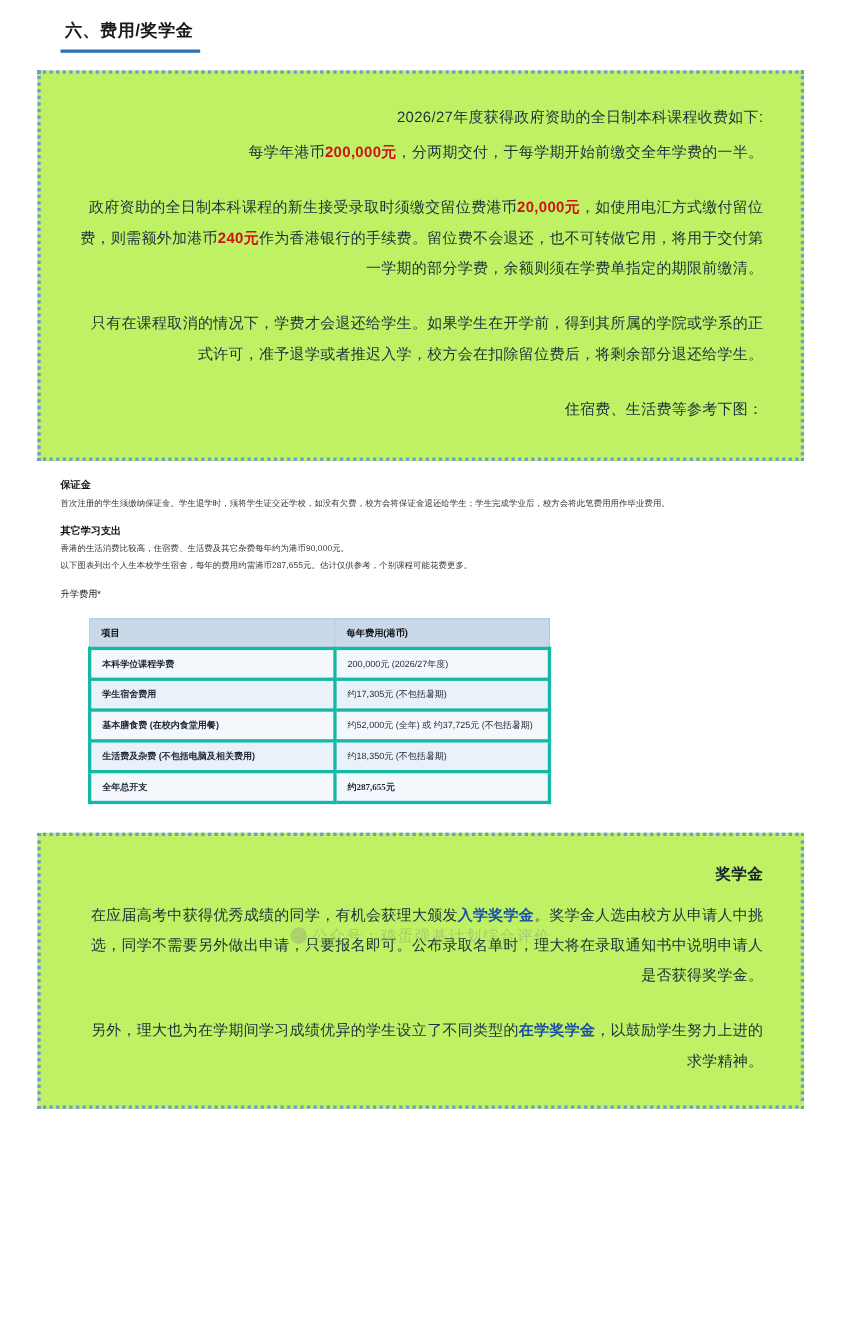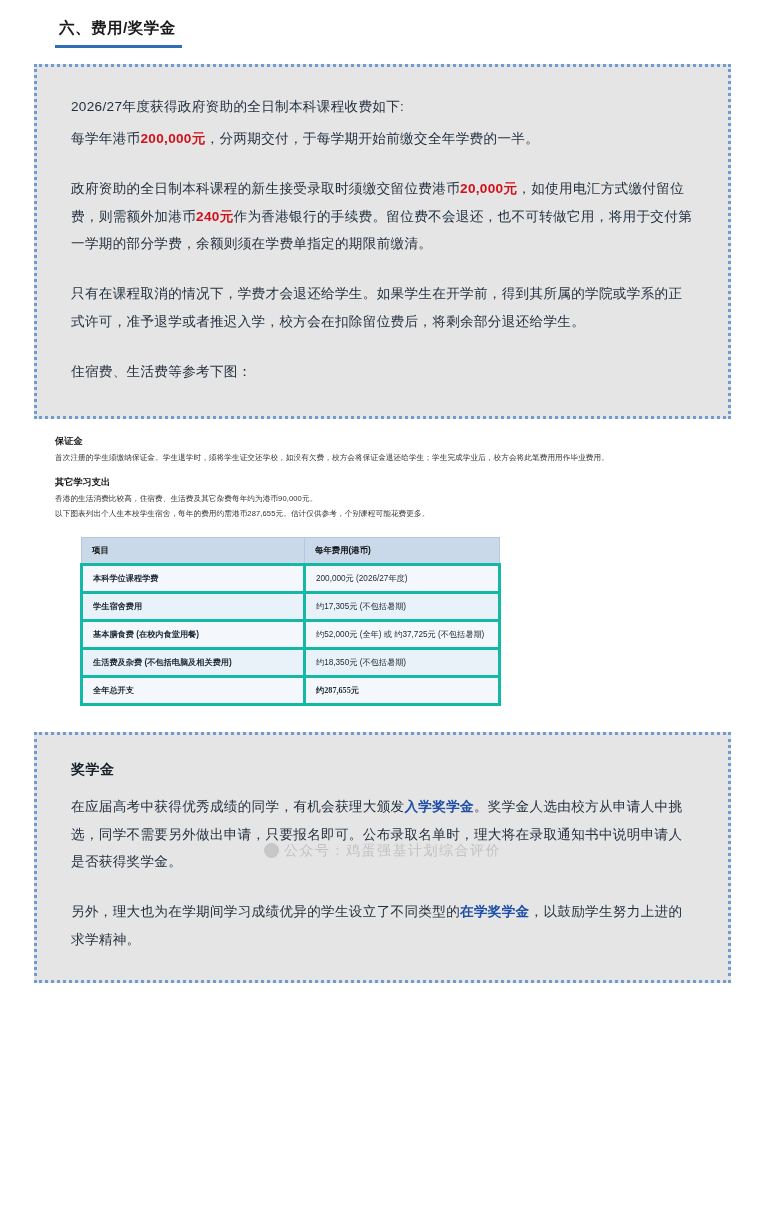--- a/index.html
+++ b/index.html
@@ -29,27 +29,28 @@
     font-weight: bold;
     color: #1a1a1a;
     letter-spacing: 0.5px;
     border-bottom: 3px solid #2f6fb5;
     padding: 4px 6px 6px 4px;
   }
 
   
   .note-card {
     margin: 16px 34px 0 34px;
-    background: #e5e5e5;
+    background: #bef264;
     border-left: 3px dotted #6f9bd1;
     border-right: 3px dotted #6f9bd1;
     border-top: 3px dotted #6f9bd1;
     border-bottom: 3px dotted #6f9bd1;
     padding: 26px 34px 30px 34px;
     box-sizing: border-box;
+    text-align: right;
   }
   .note-card.second {
     margin-top: 26px;
     padding: 26px 34px 26px 34px;
   }
   .note-card p {
     margin: 0 0 22px 0;
     font-size: 13.6px;
     line-height: 2.05;
     color: #1f2d3d;
@@ -182,20 +183,21 @@
 
   
   <div class="fineprint">
     <div class="fp-h">保证金</div>
     <div class="fp-t">首次注册的学生须缴纳保证金。学生退学时，须将学生证交还学校，如没有欠费，校方会将保证金退还给学生；学生完成学业后，校方会将此笔费用用作毕业费用。</div>
 
     <div class="fp-h spaced">其它学习支出</div>
     <div class="fp-t">香港的生活消费比较高，住宿费、生活费及其它杂费每年约为港币90,000元。</div>
     <div class="fp-t">以下图表列出个人生本校学生宿舍，每年的费用约需港币287,655元。估计仅供参考，个别课程可能花费更多。</div>
 
+    <div class="fp-label">升学费用*</div>
   </div>
 
   <table class="fee">
     <thead>
       <tr>
         <th>项目</th>
         <th>每年费用(港币)</th>
       </tr>
     </thead>
     <tbody>

